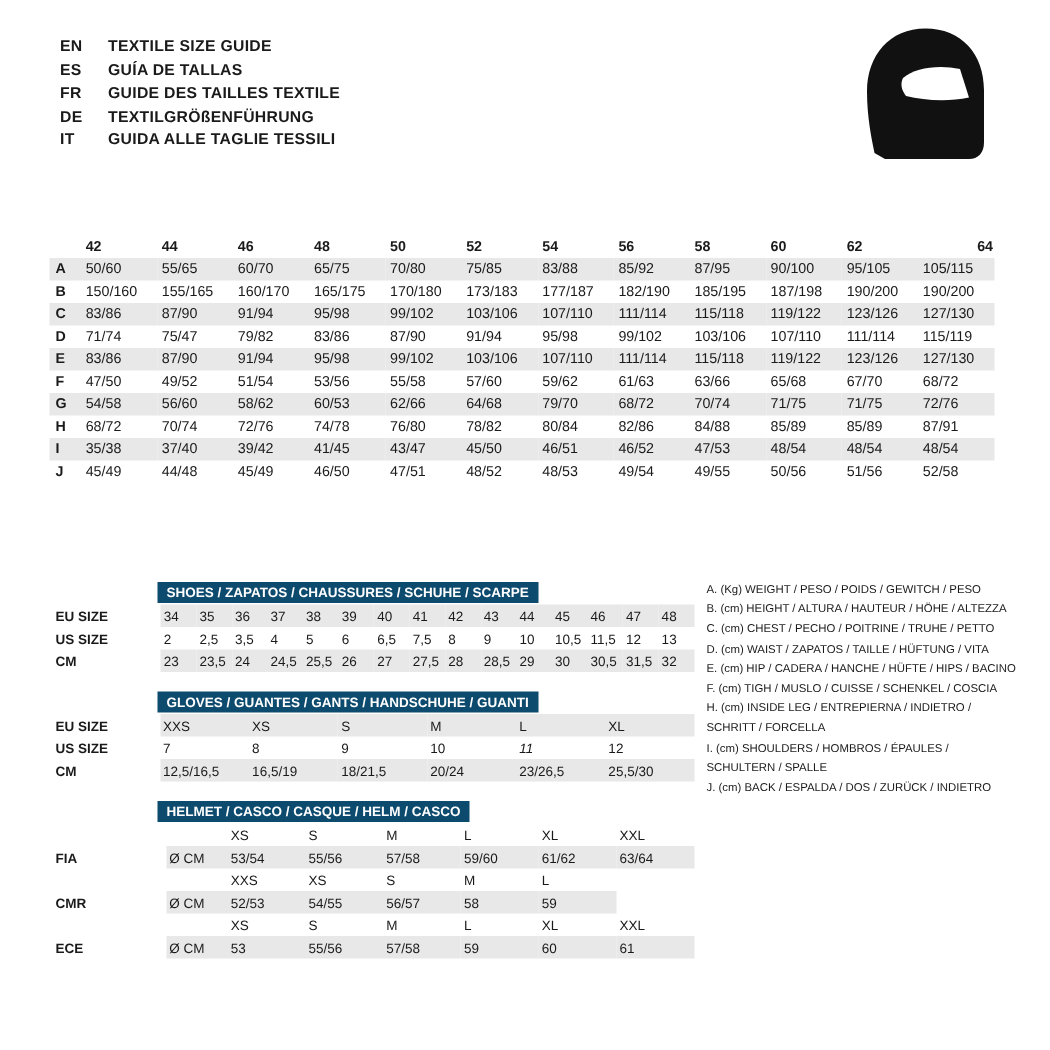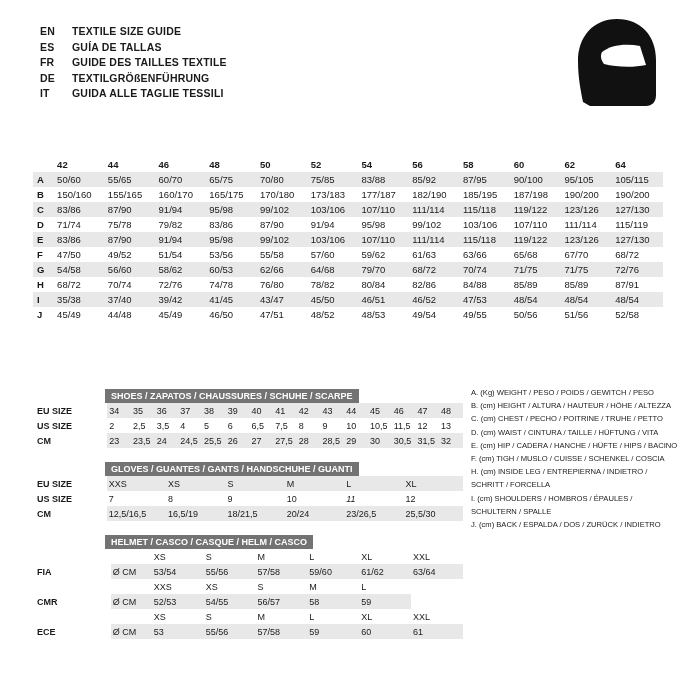--- a/index.html
+++ b/index.html
@@ -82,21 +82,21 @@
   .lower-right {
     width: 204px; flex: none;
     font-size: 7.6px;
     line-height: 13.2px;
     padding-left: 8px;
     padding-top: 1px;
   }
   .lower-right div { white-space: nowrap; }
 
   .sec-title {
-    background: #737373;
+    background: #0c4a6e;
     color: #fff;
     font-weight: bold;
     font-size: 9px;
     padding: 2px 6px;
     display: inline-block;
     margin-left: 72px;
   }
   .sec-title-wrap { margin-bottom: 0; }
 
   .sub-table {
@@ -177,21 +177,21 @@
           <td style="width: 52px;">44</td>
           <td style="width: 52px;">46</td>
           <td style="width: 52px;">48</td>
           <td style="width: 52px;">50</td>
           <td style="width: 52px;">52</td>
           <td style="width: 52px;">54</td>
           <td style="width: 52px;">56</td>
           <td style="width: 52px;">58</td>
           <td style="width: 52px;">60</td>
           <td style="width: 52px;">62</td>
-          <td style="width: 52px;">64</td>
+          <td style="width: 52px; text-align: right;">64</td>
         </tr>
         <tr class="shade">
           <td class="rowlabel">A</td>
           <td>50/60</td>
           <td>55/65</td>
           <td>60/70</td>
           <td>65/75</td>
           <td>70/80</td>
           <td>75/85</td>
           <td>83/88</td>
@@ -227,21 +227,21 @@
           <td>107/110</td>
           <td>111/114</td>
           <td>115/118</td>
           <td>119/122</td>
           <td>123/126</td>
           <td>127/130</td>
         </tr>
         <tr>
           <td class="rowlabel">D</td>
           <td>71/74</td>
-          <td>75/78</td>
+          <td>75/47</td>
           <td>79/82</td>
           <td>83/86</td>
           <td>87/90</td>
           <td>91/94</td>
           <td>95/98</td>
           <td>99/102</td>
           <td>103/106</td>
           <td>107/110</td>
           <td>111/114</td>
           <td>115/119</td>
@@ -508,21 +508,21 @@
             </tr>
           </tbody>
       </table>
 
     </div>
 
     <div class="lower-right">
       <div>A. (Kg) WEIGHT / PESO / POIDS / GEWITCH / PESO</div>
       <div>B. (cm) HEIGHT / ALTURA / HAUTEUR / HÖHE / ALTEZZA</div>
       <div>C. (cm) CHEST / PECHO / POITRINE / TRUHE / PETTO</div>
-      <div>D. (cm) WAIST / CINTURA / TAILLE / HÜFTUNG / VITA</div>
+      <div>D. (cm) WAIST / ZAPATOS / TAILLE / HÜFTUNG / VITA</div>
       <div>E. (cm) HIP / CADERA / HANCHE / HÜFTE / HIPS / BACINO</div>
       <div>F. (cm) TIGH / MUSLO / CUISSE / SCHENKEL / COSCIA</div>
       <div>H. (cm) INSIDE LEG / ENTREPIERNA / INDIETRO /</div>
       <div>SCHRITT / FORCELLA</div>
       <div>I. (cm) SHOULDERS / HOMBROS / ÉPAULES /</div>
       <div>SCHULTERN / SPALLE</div>
       <div>J. (cm) BACK / ESPALDA / DOS / ZURÜCK / INDIETRO</div>
     </div>
   </div>
 

